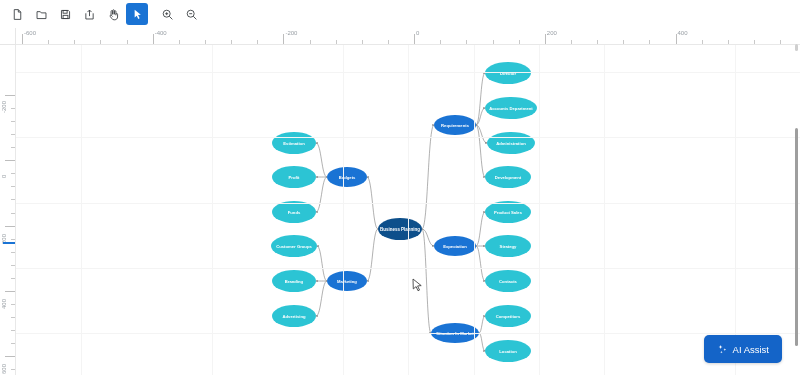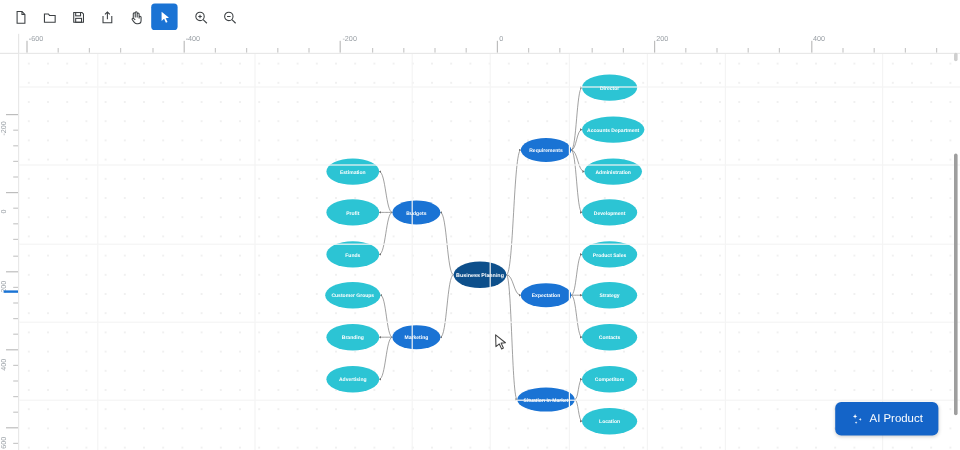--- a/index.html
+++ b/index.html
@@ -432,16 +432,16 @@
   <div id="scroll-v-thumb"></div>
 
   <div id="ai-assist">
     <span>
       <svg width="11" height="11" viewBox="0 0 16 16" fill="currentColor">
         <path d="M5.2 1.4l.75 2.1 2.1.75-2.1.75-.75 2.1-.75-2.1L2.35 4.25l2.1-.75z"></path>
         <path d="M11.4 6.1l.5 1.45 1.45.5-1.45.5-.5 1.45-.5-1.45-1.45-.5 1.45-.5z"></path>
         <path d="M6.4 10.2l.45 1.25 1.25.45-1.25.45-.45 1.25-.45-1.25-1.25-.45 1.25-.45z"></path>
       </svg>
     </span>
-    <span>AI Product</span>
+    <span>AI Assist</span>
   </div>
 
 </div>
 
 </body></html>

